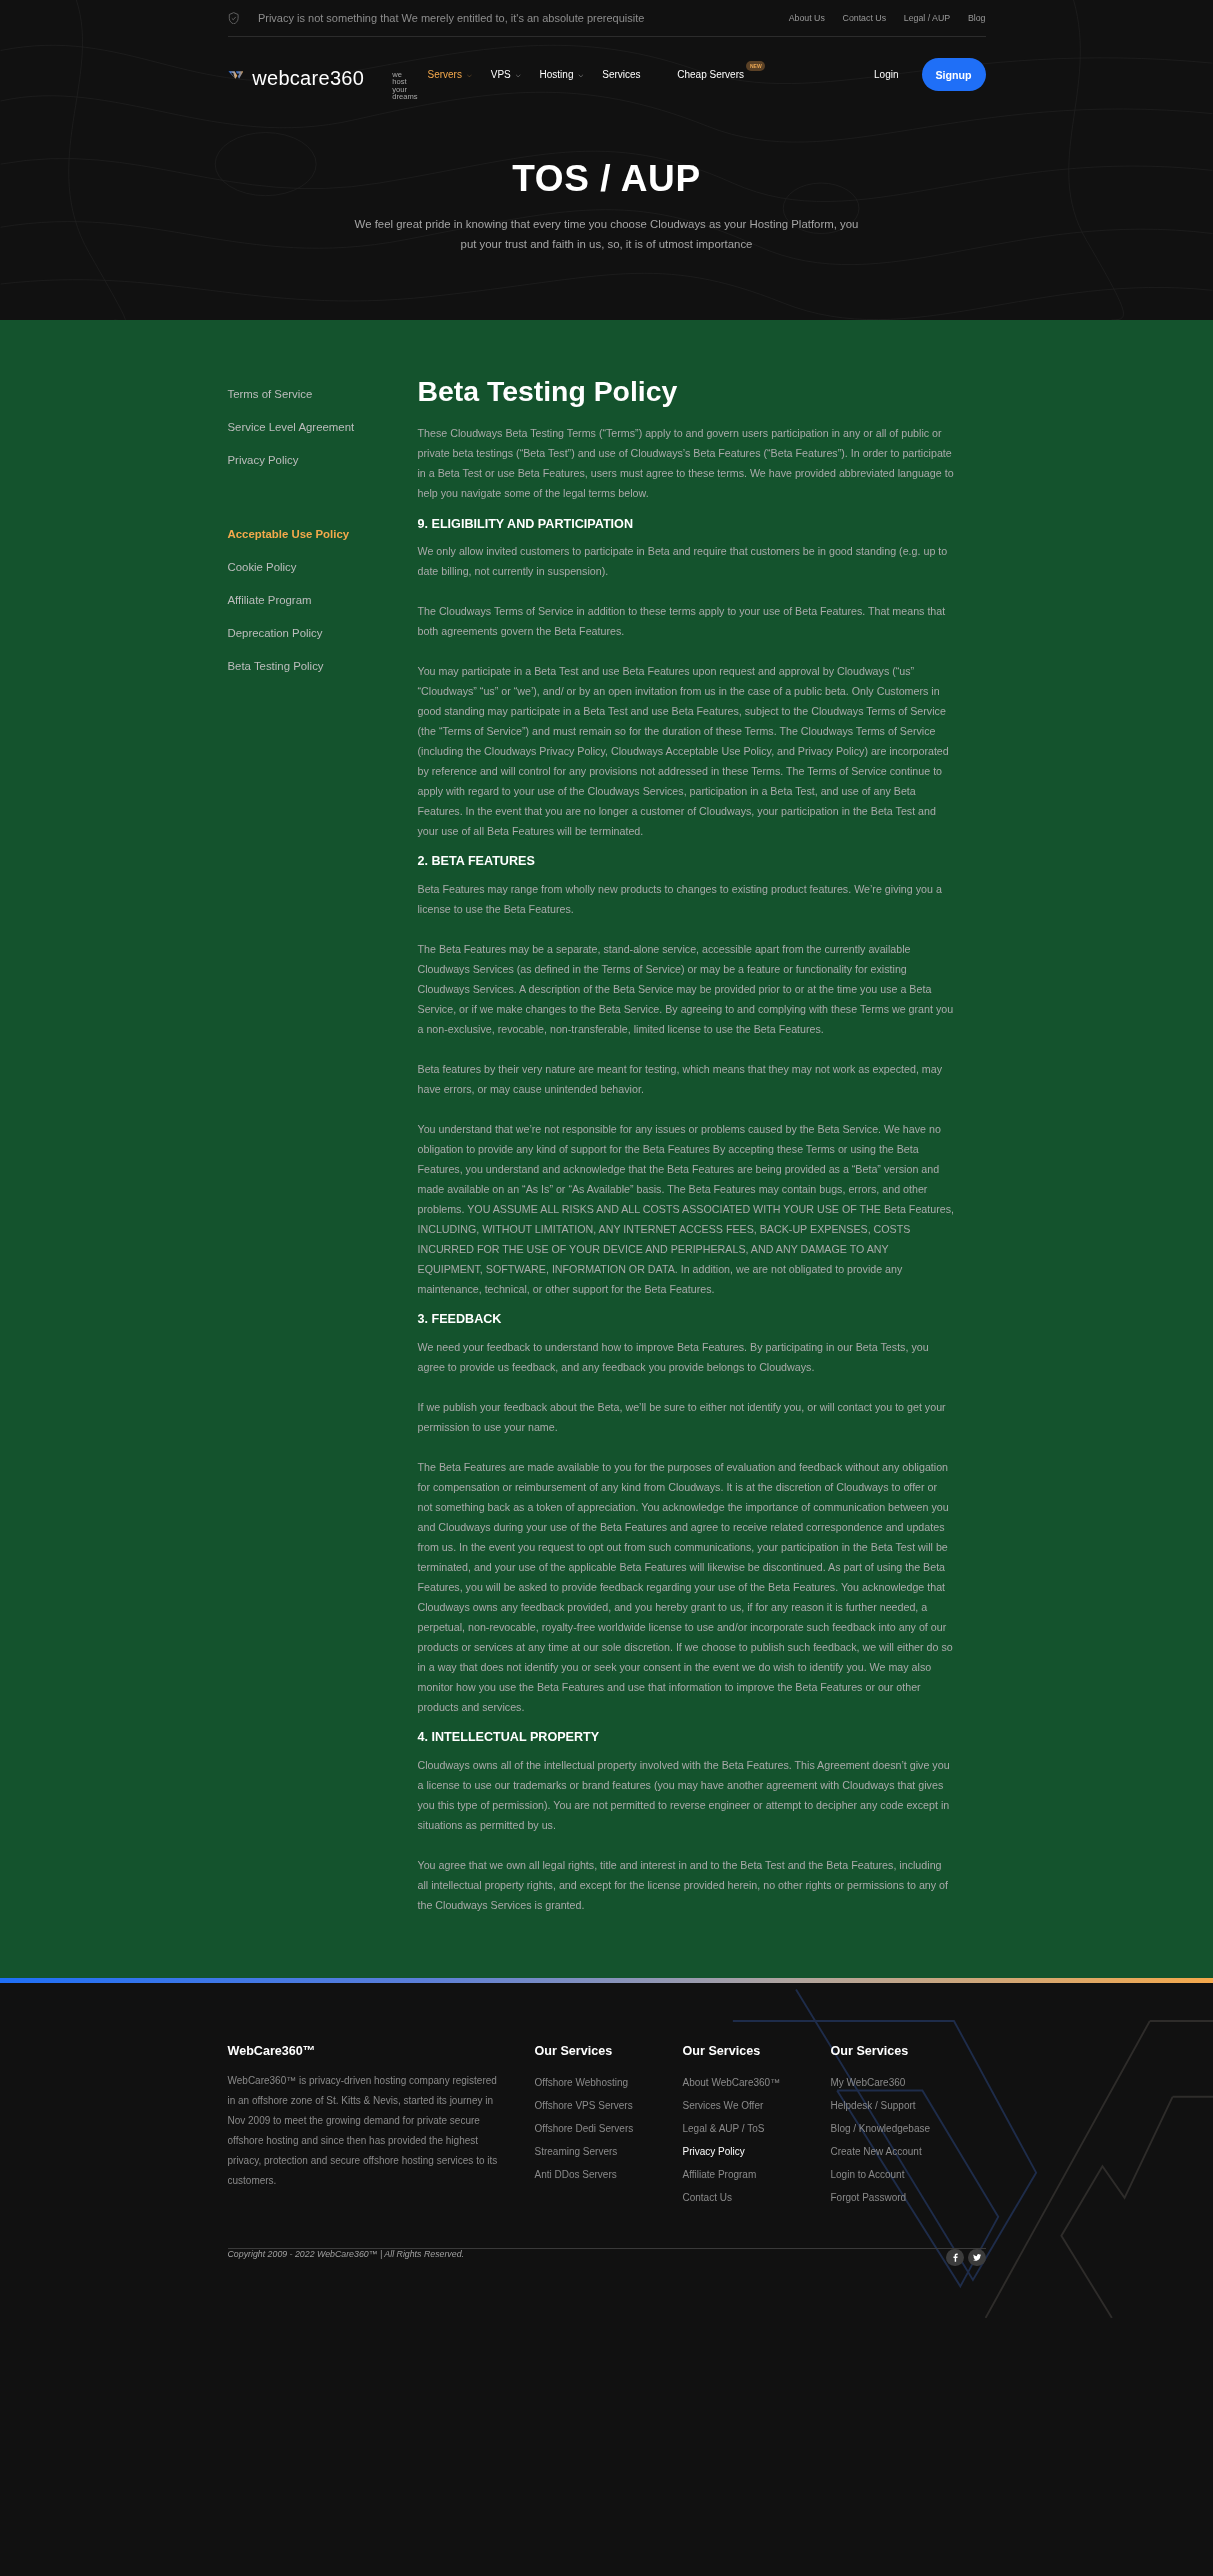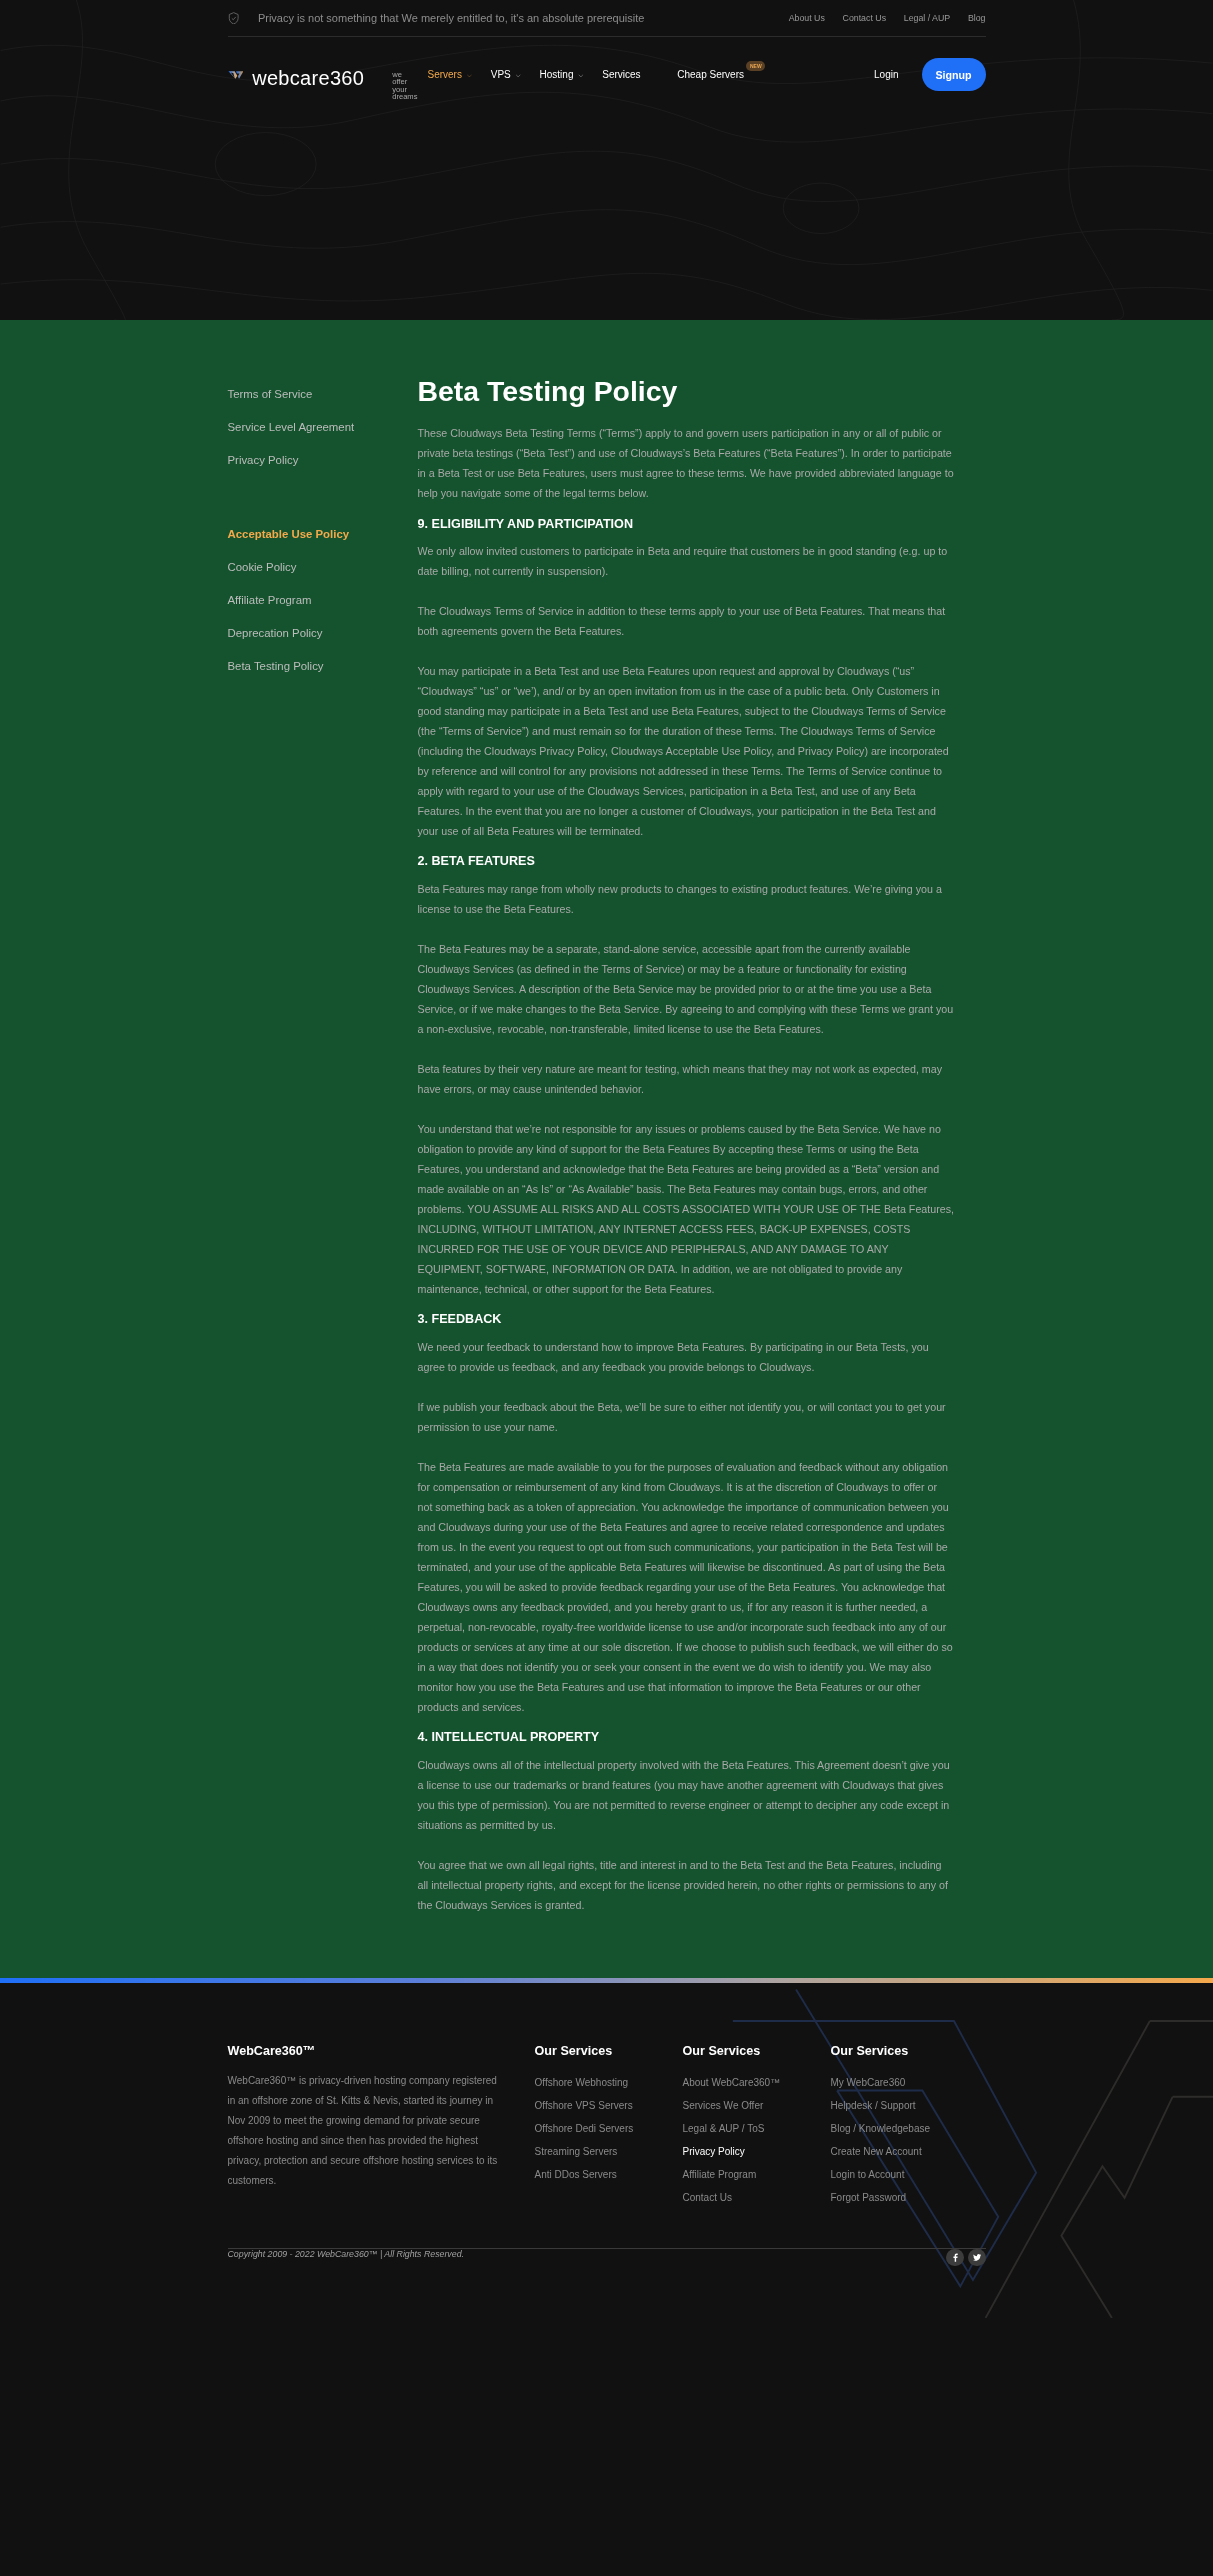--- a/index.html
+++ b/index.html
@@ -127,21 +127,21 @@
               <stop offset="0" stop-color="#1f6ff7"></stop>
               <stop offset="0.55" stop-color="#9aa0b4"></stop>
               <stop offset="1" stop-color="#f5a94c"></stop>
             </linearGradient>
           </defs>
           <path d="M2 2 H30 L42 22 L34 36 Z M12 8 L30 32 L24 10 Z" fill="url(#lg)" fill-rule="evenodd"></path>
           <path d="M36 2 H70 L50 36 L44 26 L52 12 H40 Z" fill="url(#lg)" opacity="0.85"></path>
         </svg>
         <div class="logo-text">
           <span class="logo-name">webcare360</span>
-          <span class="logo-tag">we offer your dreams</span>
+          <span class="logo-tag">we host your dreams</span>
         </div>
       </div>
 
       <nav class="nav">
         <div class="nav-item active">
           <span>Servers</span>
           <span class="chev">⌵</span>
         </div>
         <div class="nav-item">
           <span>VPS</span>
@@ -159,20 +159,24 @@
           <span class="badge-new">NEW</span>
         </div>
       </nav>
 
       <div class="nav-right">
         <span class="login">Login</span>
         <button class="signup">Signup</button>
       </div>
     </div>
 
+    <div class="hero-title">
+      <h1>TOS / AUP</h1>
+      <p>We feel great pride in knowing that every time you choose Cloudways as your Hosting Platform, you put your trust and faith in us, so, it is of utmost importance</p>
+    </div>
   </div>
 </section>
 
 <section class="main">
   <div class="container">
     <aside class="sidebar">
       <a href="#">Terms of Service</a>
       <a href="#">Service Level Agreement</a>
       <a href="#">Privacy Policy</a>
       <a href="#" class="active">Acceptable Use Policy</a>

